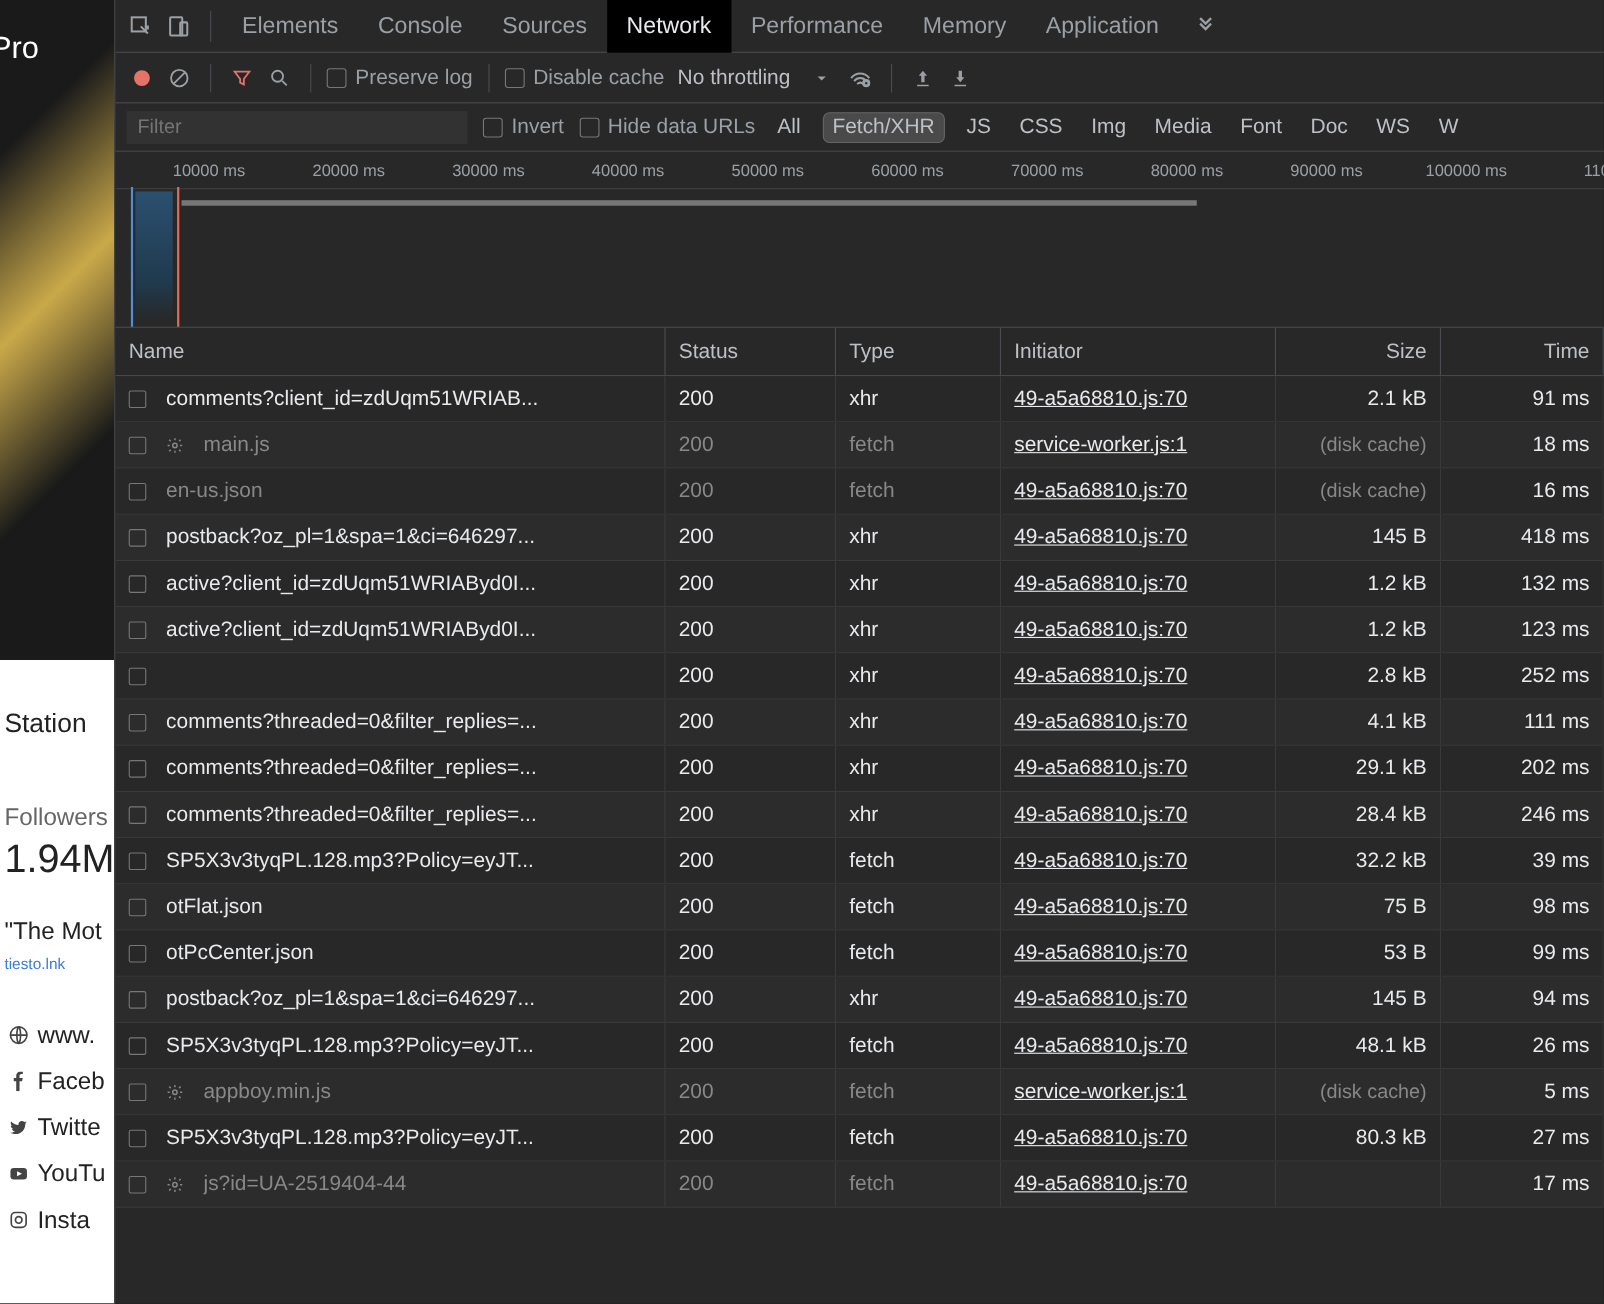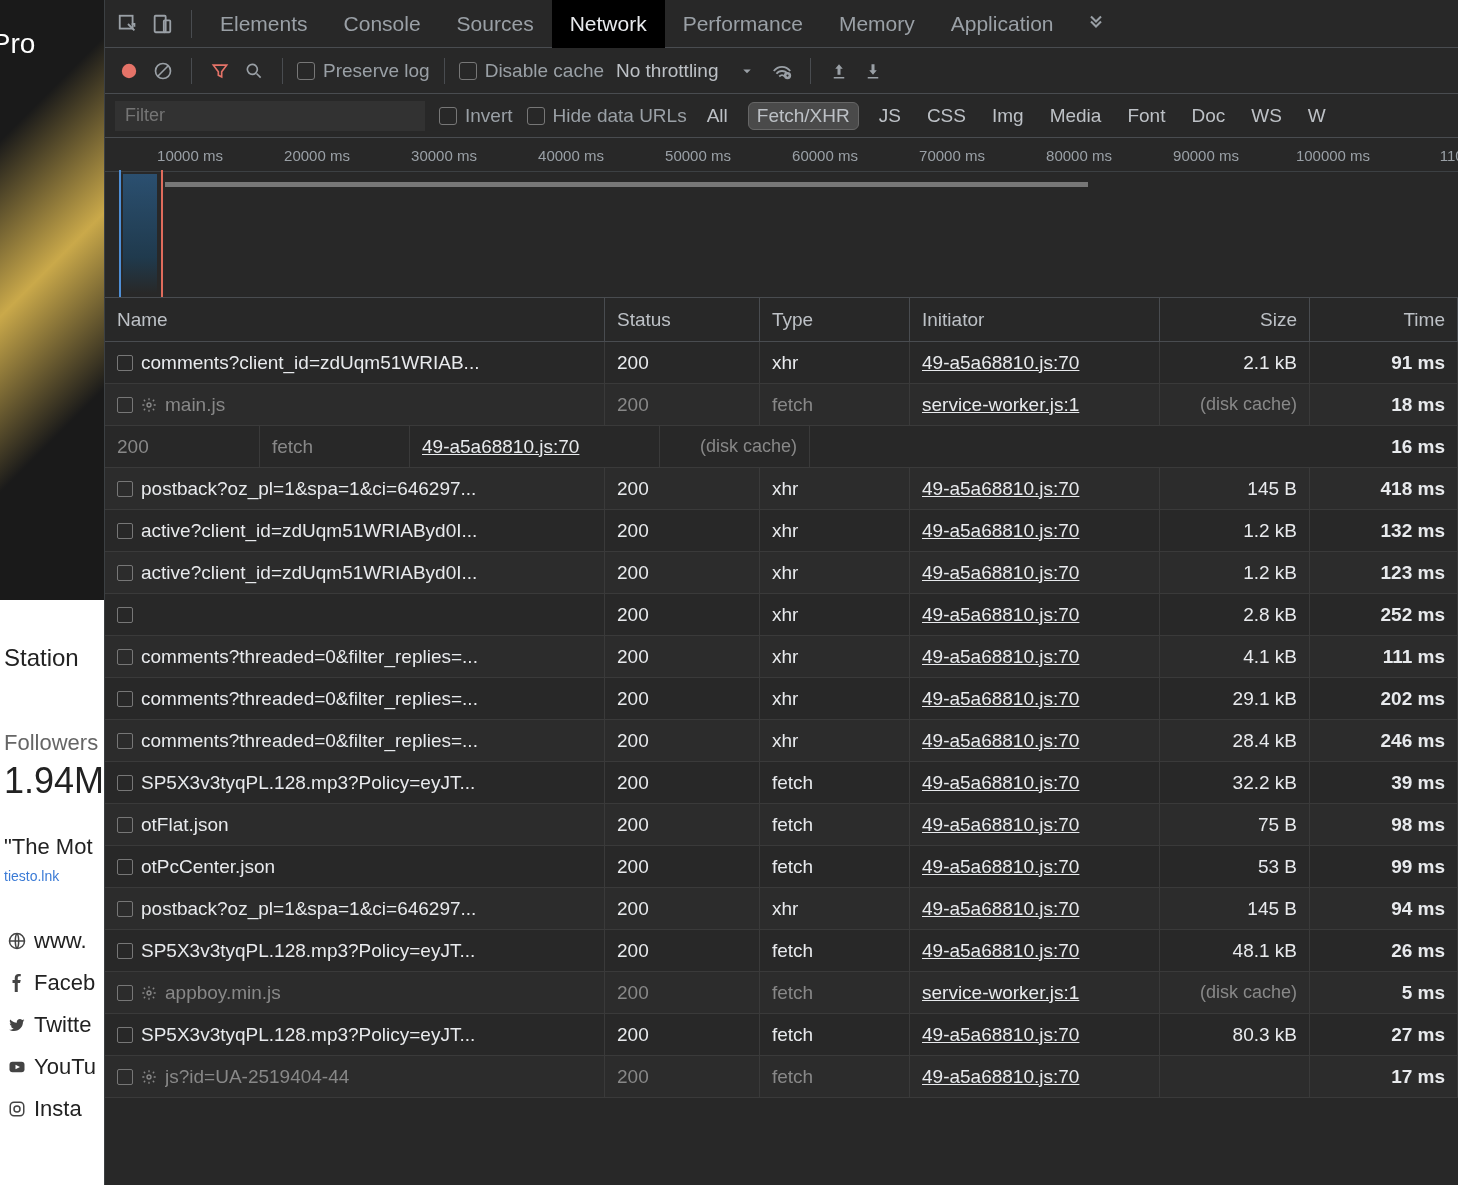--- a/index.html
+++ b/index.html
@@ -132,32 +132,32 @@
 
 .tbody { flex:1; overflow-y:auto; }
 .row {
   display:flex; height:42px; align-items:center;
   font-size: 19px;
   border-bottom:1px solid #3a3a3a;
 }
 .row:nth-child(odd) { background:#282828; }
 .row:nth-child(even) { background:#2c2c2c; }
 .row > div { padding:0 12px; height:100%; display:flex; align-items:center; border-right:1px solid #3a3a3a; overflow:hidden; white-space:nowrap; }
-.row .col-name { gap:8px; }
+.row .col-name { gap:18px; }
 .row-check { width:16px; height:16px; border:1.5px solid #777; border-radius:2px; flex-shrink:0; }
 .row .name-text { overflow:hidden; text-overflow:ellipsis; color:#e8eaed; }
 .row.dim .name-text, .row.dim .col-status, .row.dim .col-type { color:#888; }
 .gear-icon { width:16px; height:16px; flex-shrink:0; }
 .row .col-status { color:#e8eaed; }
 .row .col-type { color:#e8eaed; }
 .row .col-initiator { color:#e8eaed; }
 .row .col-initiator span { text-decoration: underline; cursor:pointer; }
 .row .col-size { color:#e8eaed; justify-content:flex-end; }
 .row .col-size.cache { color:#888; font-size:18px; }
-.row .col-time { color:#e8eaed; justify-content:flex-end;font-weight:bold; }
+.row .col-time { color:#e8eaed; justify-content:flex-end; }
 
 svg { display:block; }
 </style>
 </head>
 <body>
 
 <div class="bg-strip">
   <div class="bg-top"></div>
   <div class="bg-title">y Pro</div>
   <div class="bg-list">
@@ -386,20 +386,24 @@
         </div>
         <div class="col-status">200</div>
         <div class="col-type">fetch</div>
         <div class="col-initiator">
           <span>service-worker.js:1</span>
         </div>
         <div class="col-size cache">(disk cache)</div>
         <div class="col-time">18 ms</div>
       </div>
       <div class="row dim">
+        <div class="col-name">
+          <span class="row-check"></span>
+          <span class="name-text">en-us.json</span>
+        </div>
         <div class="col-status">200</div>
         <div class="col-type">fetch</div>
         <div class="col-initiator">
           <span>49-a5a68810.js:70</span>
         </div>
         <div class="col-size cache">(disk cache)</div>
         <div class="col-time">16 ms</div>
       </div>
       <div class="row">
         <div class="col-name">

